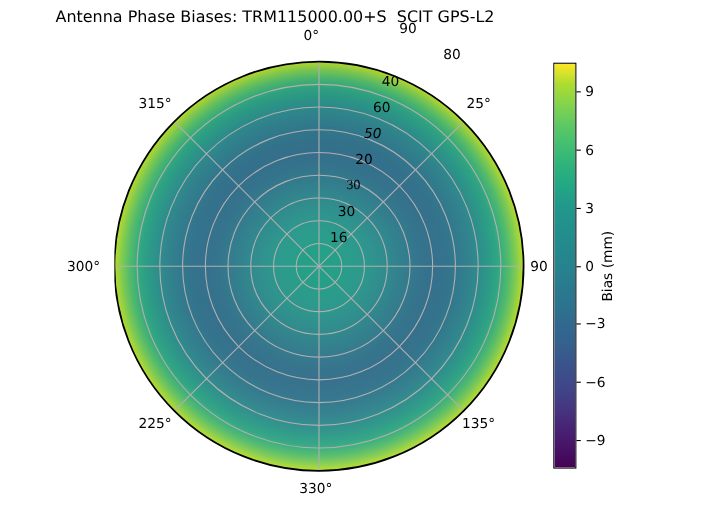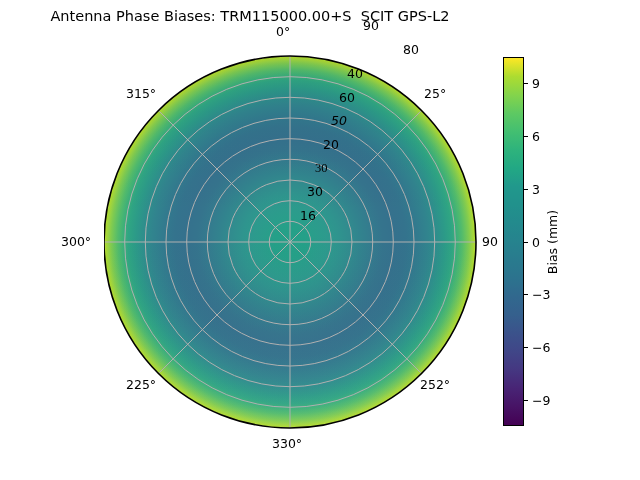--- a/index.html
+++ b/index.html
@@ -170,21 +170,21 @@
         <line x1="54.5" y1="60.5" x2="317.5" y2="323.5"></line>
         <line x1="317.5" y1="60.5" x2="54.5" y2="323.5"></line>
       </g>
 
       <circle cx="186" cy="192" r="186" fill="none" stroke="#000000" stroke-width="1.6"></circle>
     </svg>
 
     <span class="theta-label" style="left:172px; top:-26px;">0°</span>
     <span class="theta-label" style="left:320px; top:36px;">25°</span>
     <span class="theta-label" style="left:378px; top:184px;">90</span>
-    <span class="theta-label" style="left:316px; top:327px;">252°</span>
+    <span class="theta-label" style="left:316px; top:327px;">135°</span>
     <span class="theta-label" style="left:168px; top:386px;">330°</span>
     <span class="theta-label" style="left:22px; top:327px;">225°</span>
     <span class="theta-label" style="left:-43px; top:184px;">300°</span>
     <span class="theta-label" style="left:22px; top:36px;">315°</span>
 
     <span class="r-label" style="left:196px; top:158px;">16</span>
     <span class="r-label" style="left:203px; top:134px;">30</span>
     <span class="r-label" style="left:211px; top:111px;font-family:Liberation Serif, serif;">30</span>
     <span class="r-label" style="left:219px; top:87px;">20</span>
     <span class="r-label" style="left:227px; top:63px;font-style:italic;">50</span>

